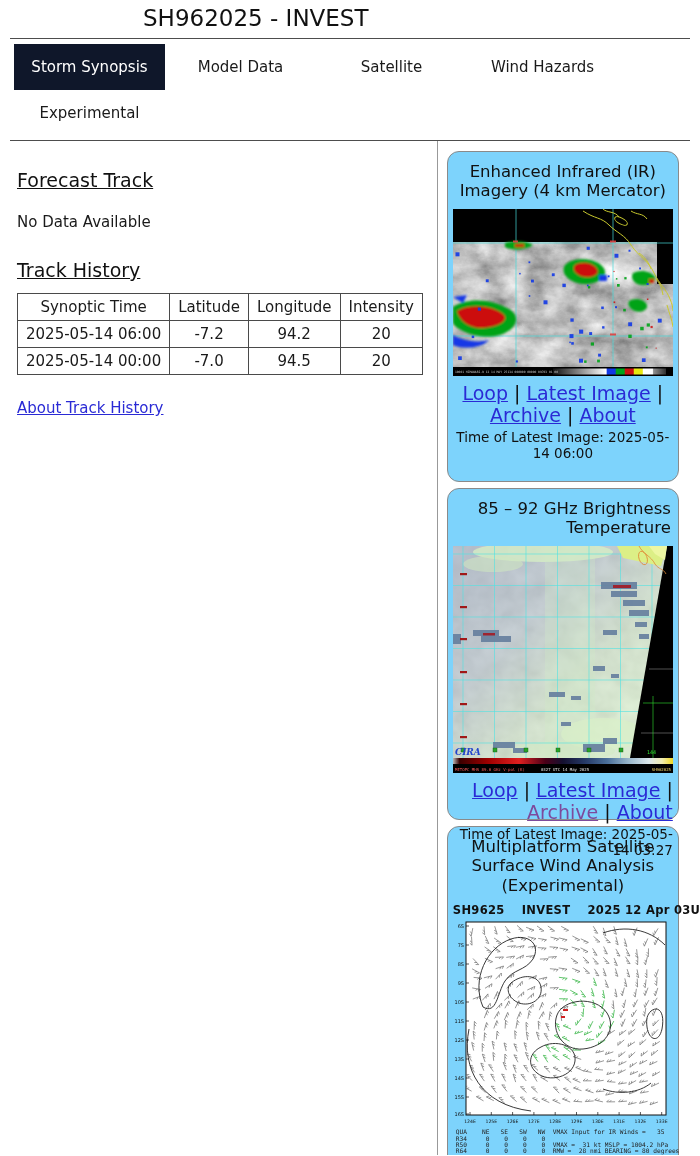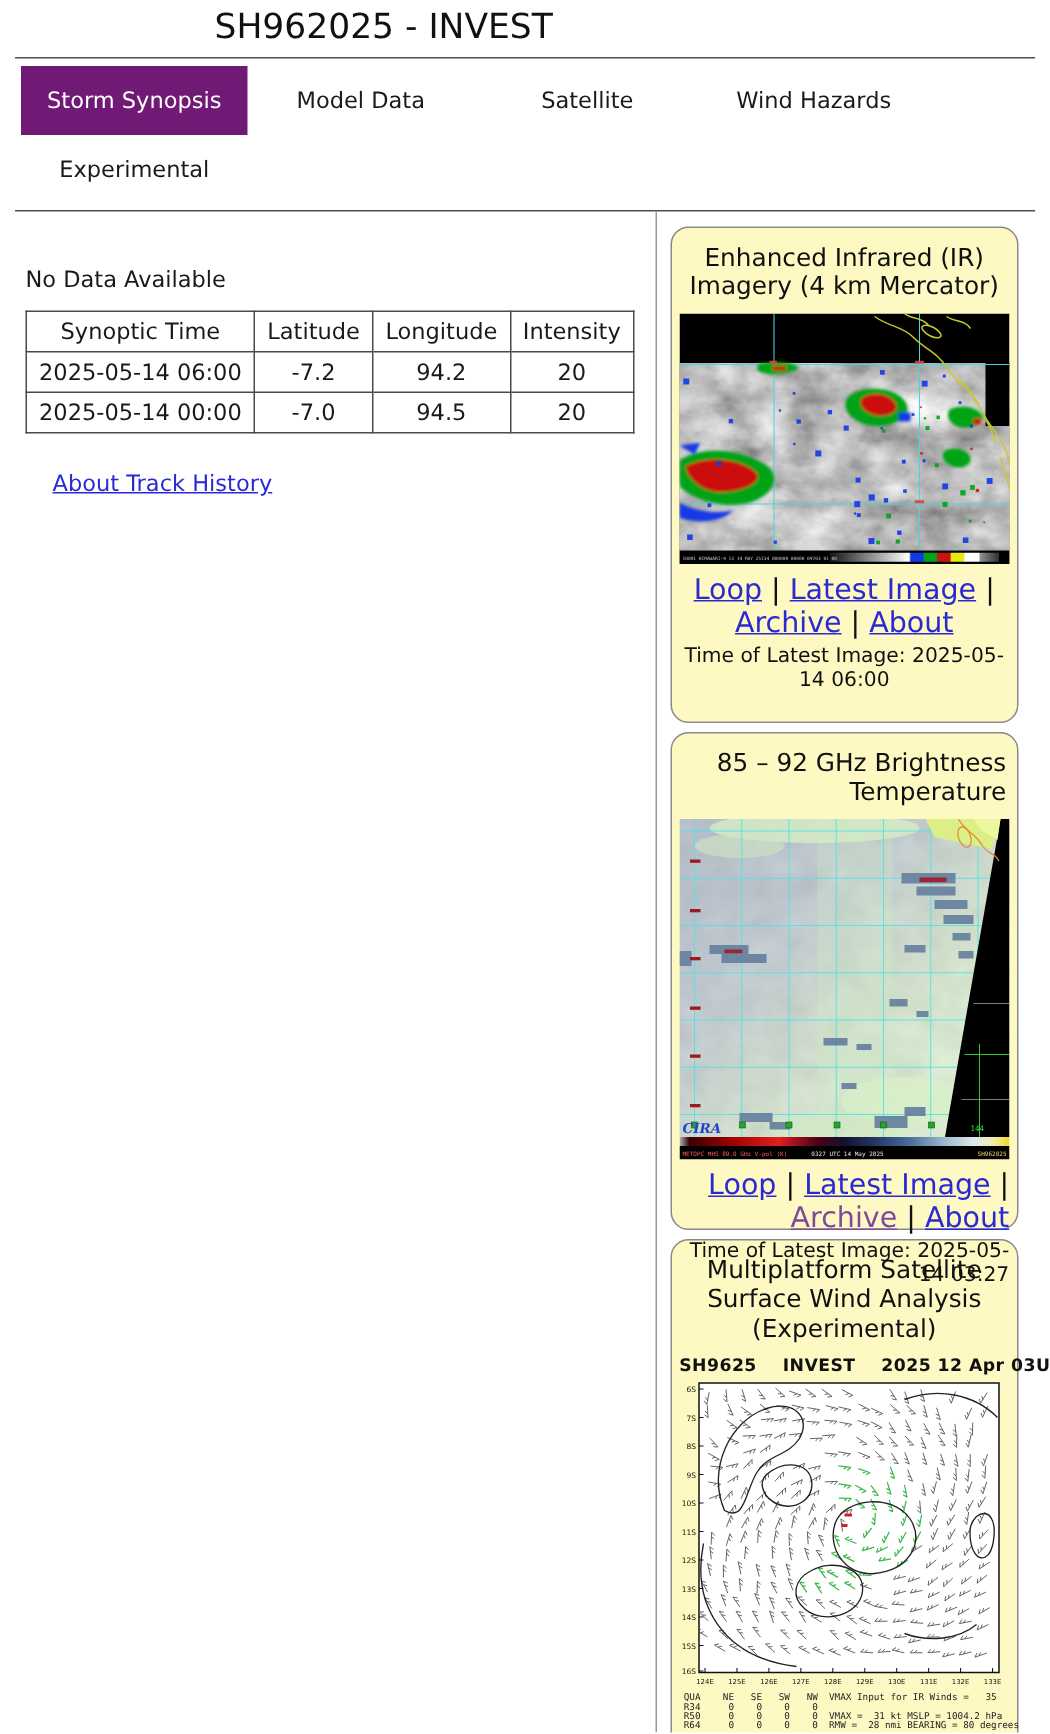--- a/index.html
+++ b/index.html
@@ -1,34 +1,34 @@
 <!DOCTYPE html>
 <html><head>
 <meta charset="utf-8">
 <style>
   html,body{margin:0;padding:0;background:#fff;}
   body{width:700px;height:1156px;overflow:hidden;font-family:"DejaVu Sans","Liberation Sans",sans-serif;color:#1a1a1a;position:relative;}
   .page-title{margin:0;padding:5px 0 6px 143px;font-size:23px;font-weight:500;color:#111;}
   hr.rule{border:none;border-top:1px solid #4d4d4d;margin:1px 10px 0 10px;}
   .nav{display:grid;grid-template-columns:repeat(4,151px);grid-auto-rows:46px;padding:5px 0 3px 14px;}
   .tab{display:flex;align-items:center;justify-content:center;font-size:15px;color:#1a1a1a;cursor:pointer;}
-  .tab.active{background:#701a75;color:#fff;}
+  .tab.active{background:#0f172a;color:#fff;}
   .main{display:flex;height:1014px;overflow:hidden;}
   .left-col{flex:0 0 345px;box-sizing:border-box;border-right:1px solid #999;padding:14px 14px 0 17px;}
   .sec-heading{font-size:19px;font-weight:400;text-decoration:underline;color:#111;margin:14px 0 0 0;}
   .no-data{font-size:15px;margin-top:22px;}
   .hist-heading{margin-top:28px;}
   table.track{border-collapse:collapse;margin-top:12px;font-size:15px;}
   table.track th,table.track td{border:1px solid #4a4a4a;font-weight:400;text-align:center;padding:2px 8px;height:22px;white-space:nowrap;}
   table.track th:first-child{min-width:118px;}
   a{color:#2a2ad5;text-decoration:underline;cursor:pointer;}
   a.visited{color:#7d4a9c;}
-  .about-link{display:inline-block;margin-top:24px;font-size:15px;margin-left:18px;}
+  .about-link{display:inline-block;margin-top:24px;font-size:15px;}
   .right-col{padding:10px 0 0 9px;}
-  .card{box-sizing:border-box;width:232px;border:1px solid #8a8a8a;border-radius:12px;padding:8px 5px 0 5px;text-align:center;margin-bottom:6px;background:#fef9c3;}
+  .card{box-sizing:border-box;width:232px;border:1px solid #8a8a8a;border-radius:12px;padding:8px 5px 0 5px;text-align:center;margin-bottom:6px;background:#7dd3fc;}
   .card-title{font-size:16.5px;line-height:1.18;color:#111;margin:2px 2px 8px 2px;}
   .card svg{display:block;margin:0 auto;}
   .links{font-size:19px;margin-top:6px;}
   .sep{color:#111;}
   .time{font-size:13.5px;margin-top:3px;color:#111;}
   .card1{height:331px;}
   .card2{height:332px;text-align:right;}
   .card3{height:344px;}
   .plot-header{font-weight:700;font-size:11.5px;white-space:pre;margin:1px 0 2px 0;color:#111;letter-spacing:0.3px;}
   .stats{font-family:"DejaVu Sans Mono","Liberation Mono",monospace;font-size:6.2px;line-height:6.3px;white-space:pre;text-align:left;color:#222;margin:2px 0 2px 3px;}
@@ -46,21 +46,23 @@
   <div class="tab">Model Data</div>
   <div class="tab">Satellite</div>
   <div class="tab">Wind Hazards</div>
   <div class="tab">Experimental</div>
 </div>
 <hr class="rule">
 
 <div class="main">
 
   <div class="left-col">
+    <h2 class="sec-heading">Forecast Track</h2>
     <div class="no-data">No Data Available</div>
+    <h2 class="sec-heading hist-heading">Track History</h2>
     <table class="track">
       <thead>
         <tr>
           <th>Synoptic Time</th>
           <th>Latitude</th>
           <th>Longitude</th>
           <th>Intensity</th>
         </tr>
       </thead>
       <tbody>

